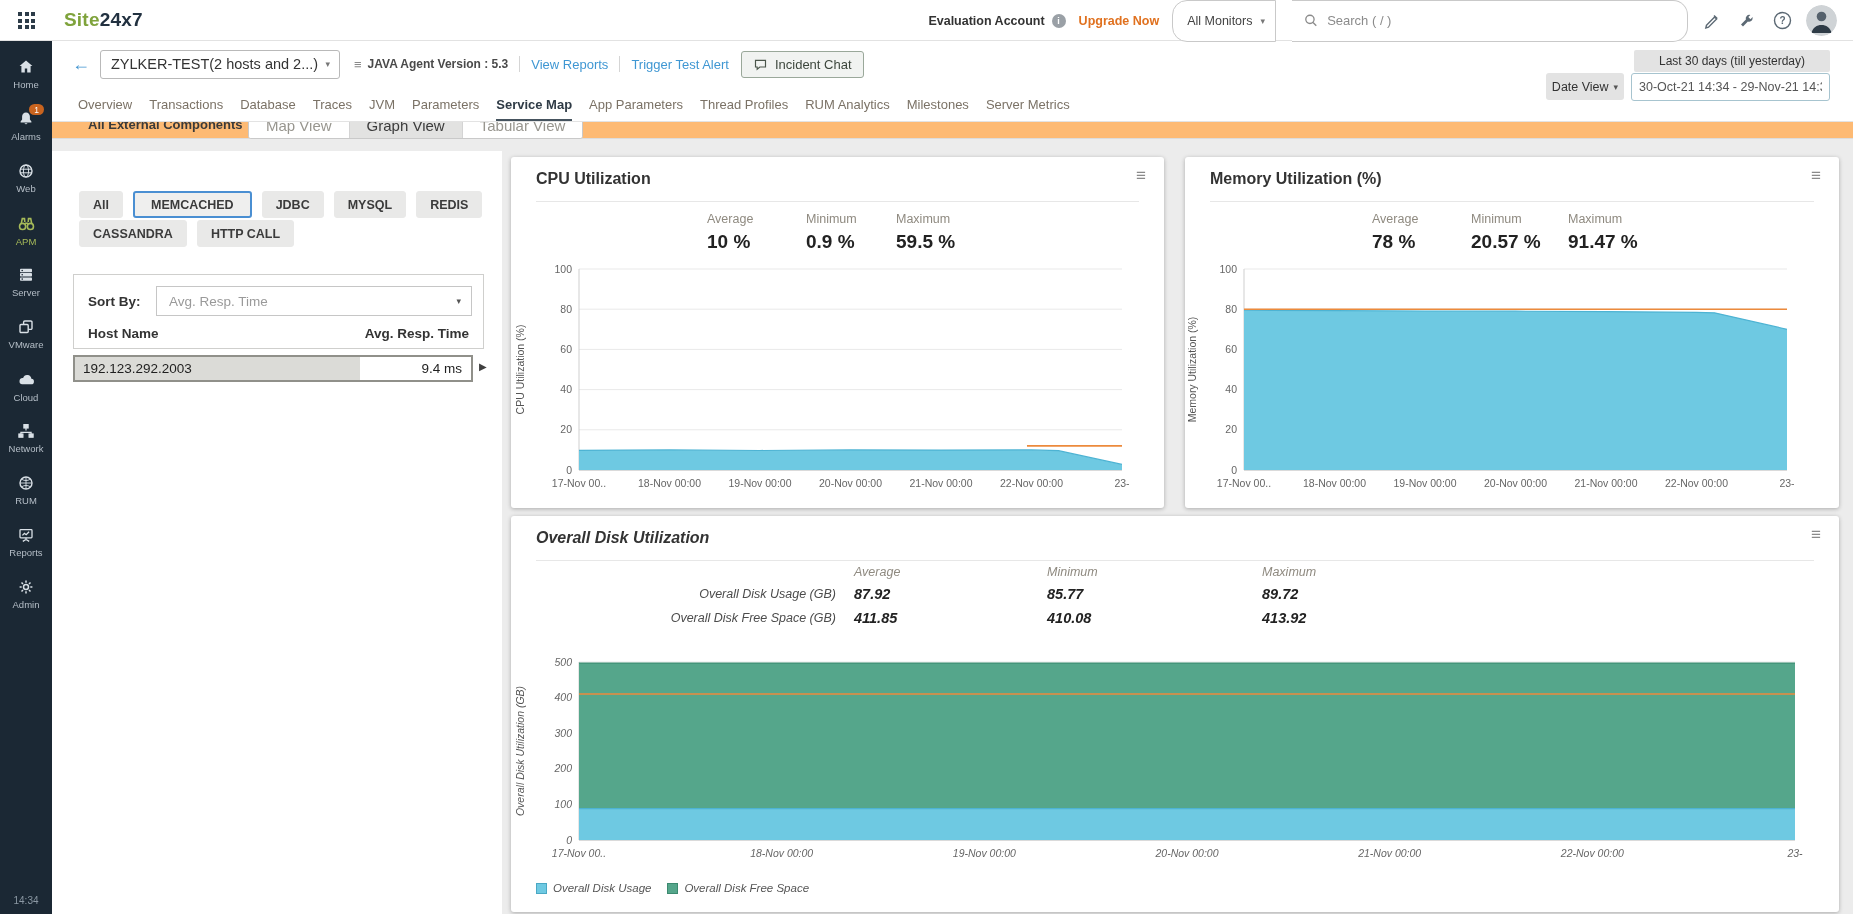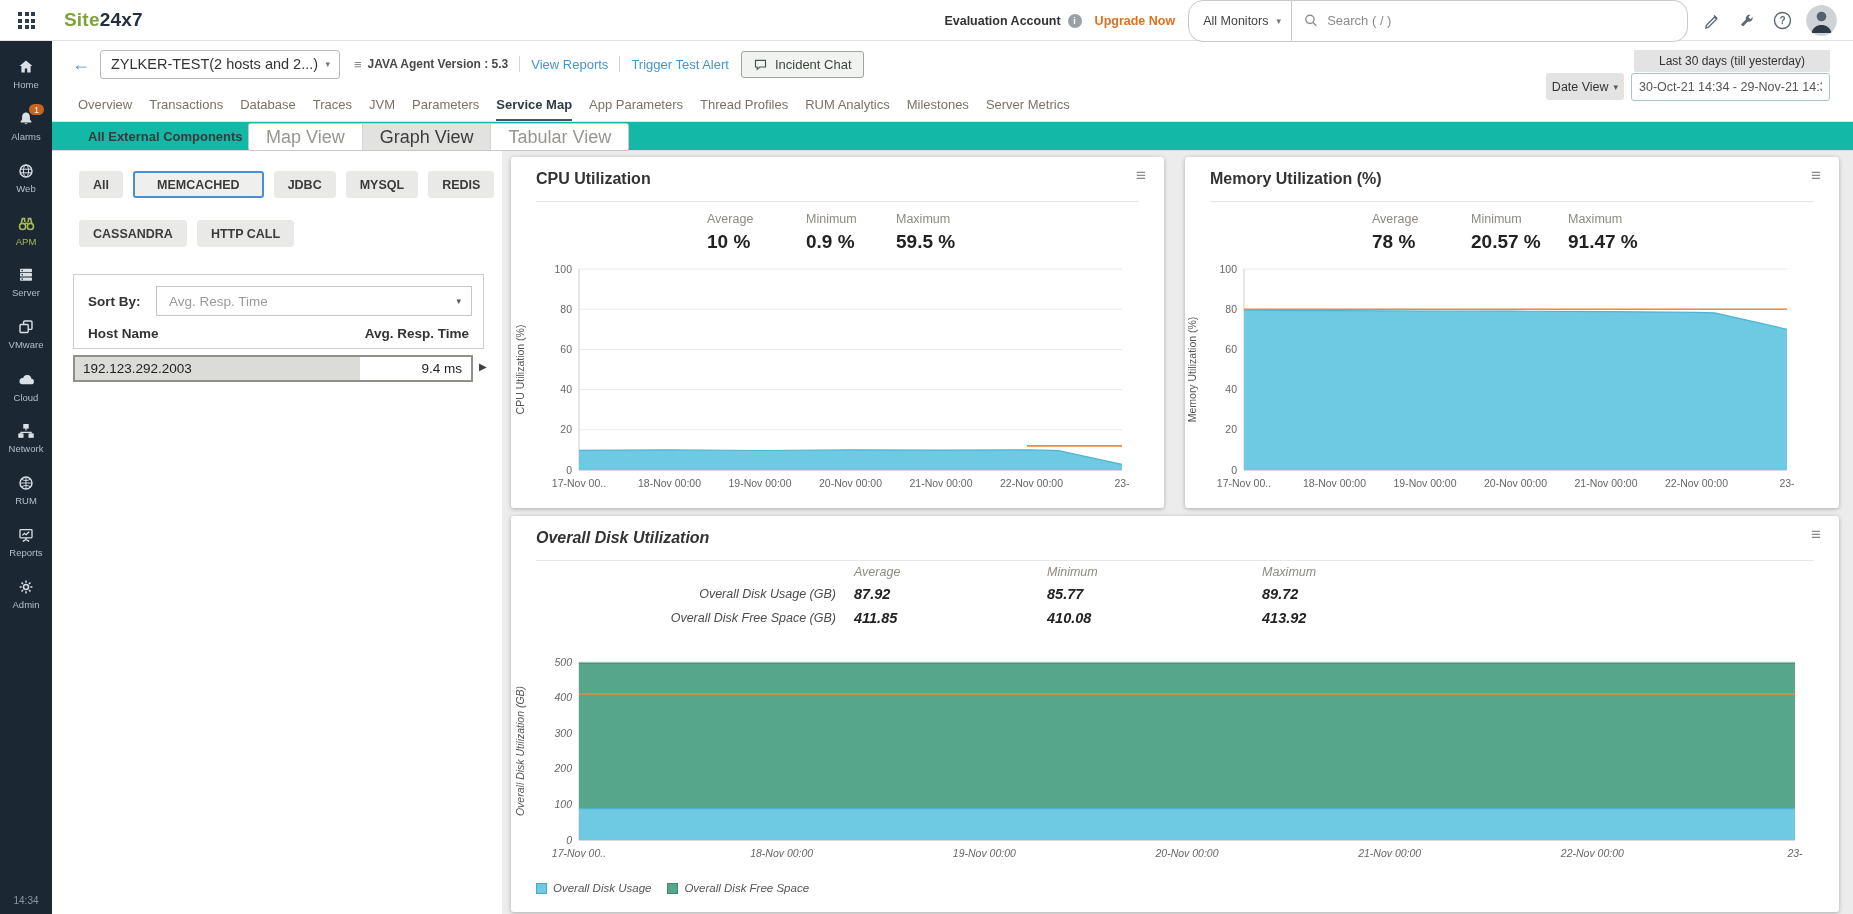--- a/index.html
+++ b/index.html
@@ -13,21 +13,21 @@
   .grid-icon{position:absolute;left:18px;top:12px;width:18px;height:18px;display:grid;
              grid-template-columns:repeat(3,4px);grid-template-rows:repeat(3,4px);gap:2.5px;cursor:pointer;}
   .grid-icon span{background:#2d3c49;width:4px;height:4px;}
   .logo{position:absolute;left:64px;top:9px;font-size:19px;font-weight:bold;letter-spacing:.2px;}
   .logo .site{color:#7fa33c;} .logo .x247{color:#223140;}
   .topbar-right{position:absolute;right:16px;top:0;height:41px;display:flex;align-items:center;gap:13px;}
   .eval{font-size:12.5px;font-weight:bold;color:#333;}
   .info-dot{width:14px;height:14px;border-radius:50%;background:#9aa0a6;color:#fff;font-size:9px;font-weight:bold;
             display:inline-flex;align-items:center;justify-content:center;margin-left:-6px;}
   .upgrade{font-size:12.5px;font-weight:bold;color:#e0711f;cursor:pointer;}
-  .monitor-search{display:flex;align-items:stretch;height:42px;}
+  .monitor-search{display:flex;align-items:stretch;height:42px;gap:16px;}
   .monitors-dd{display:flex;align-items:center;gap:8px;padding:0 10px 0 14px;border:1px solid #c9c9c9;
                border-radius:15px 0 0 15px;font-size:12.5px;color:#444;background:#fff;cursor:pointer;}
   .monitors-dd .caret{font-size:9px;color:#777;}
   .searchbox{display:flex;align-items:center;gap:7px;width:396px;border:1px solid #c9c9c9;border-left:none;
              border-radius:0 15px 15px 0;padding:0 12px;background:#fff;}
   .searchbox input{border:none;outline:none;font-size:13px;color:#555;width:100%;background:transparent;
                    font-family:"Liberation Sans",sans-serif;}
   .searchbox input::placeholder{color:#8b8b8b;}
   .tb-icon{width:22px;height:22px;display:inline-flex;align-items:center;justify-content:center;cursor:pointer;}
   .avatar{width:31px;height:31px;border-radius:50%;overflow:hidden;cursor:pointer;}
@@ -68,34 +68,34 @@
               font-family:"Liberation Sans",sans-serif;}
 
   
   .tabsbar{position:absolute;left:52px;top:87px;width:1801px;height:35px;background:#fff;border-bottom:1px solid #e3e3e3;
            display:flex;align-items:center;gap:17px;padding-left:26px;z-index:18;}
   .tab{font-size:13px;color:#7b7266;cursor:pointer;position:relative;white-space:nowrap;}
   .tab.active{color:#2f3b46;font-weight:bold;}
   .tab.active::after{content:"";position:absolute;left:0;right:0;bottom:-9px;height:2px;background:#46545f;}
 
   
-  .filterbar{position:absolute;left:52px;top:122px;width:1801px;height:29px;background:#14b8a6;border-bottom:1px solid #dcdcdc;z-index:10;}
+  .filterbar{position:absolute;left:52px;top:110px;width:1801px;height:29px;background:#fdba74;border-bottom:1px solid #dcdcdc;z-index:10;}
   .fb-title{position:absolute;left:36px;top:0;line-height:29px;font-size:13px;font-weight:bold;color:#3a3a3a;}
   .segmented{position:absolute;left:196px;top:1px;height:28px;display:flex;border:1px solid #c9c9c9;border-radius:3px;
              overflow:hidden;background:#fff;}
-  .seg{padding:0 17px;font-size:18px;color:#98968f;display:flex;align-items:center;cursor:pointer;background:#fff;}
+  .seg{padding:0 17px;font-size:15px;color:#98968f;display:flex;align-items:center;cursor:pointer;background:#fff;}
   .seg + .seg{border-left:1px solid #d4d4d4;}
   .seg.active{background:#e2e2e1;color:#3c3c3c;}
 
   
   .left-panel{position:absolute;left:52px;top:151px;width:450px;height:763px;background:#fff;z-index:5;}
   .chip-row{position:absolute;left:27px;display:flex;gap:10px;}
   .chip{height:27px;background:#e9e9e8;border:1px solid #e9e9e8;border-radius:3px;padding:0 13px;font-size:12.5px;
         font-weight:bold;color:#3b3b3b;display:flex;align-items:center;cursor:pointer;white-space:nowrap;}
-  .chip.selected{border:2px solid #4a8fd2;background:#efefee;padding:0 22px;}
+  .chip.selected{border:2px solid #4a8fd2;background:#efefee;padding:0 16px;}
   .sortbox{position:absolute;left:21px;top:123px;width:411px;height:75px;border:1px solid #cfcfcd;background:#fff;}
   .sort-lbl{position:absolute;left:14px;top:19px;font-size:13.5px;font-weight:bold;color:#333;}
   .sort-dd{position:absolute;left:82px;top:11px;width:316px;height:30px;border:1px solid #c6c6c6;display:flex;
            align-items:center;justify-content:space-between;padding:0 10px 0 12px;cursor:pointer;background:#fff;}
   .sort-dd .val{font-size:13.5px;color:#9a9a9a;}
   .sort-dd .caret{font-size:9px;color:#555;}
   .host-head-name{position:absolute;left:14px;top:51px;font-size:13.5px;font-weight:bold;color:#333;}
   .host-head-resp{position:absolute;right:14px;top:51px;font-size:13.5px;font-weight:bold;color:#333;}
   .host-row{position:absolute;left:21px;top:204px;width:400px;height:27px;border:2px solid #90908a;background:#fff;cursor:pointer;}
   .host-bar-fill{position:absolute;left:0;top:0;bottom:0;background:#dbdbd7;}
@@ -333,21 +333,21 @@
   <div class="filterbar">
     <span class="fb-title">All External Components</span>
     <div class="segmented">
       <span class="seg">Map View</span>
       <span class="seg active">Graph View</span>
       <span class="seg">Tabular View</span>
     </div>
   </div>
 
   <div class="left-panel">
-    <div class="chip-row" style="top:20px;">
+    <div class="chip-row" style="top:40px;">
       <span class="chip">All</span>
       <span class="chip selected">MEMCACHED</span>
       <span class="chip">JDBC</span>
       <span class="chip">MYSQL</span>
       <span class="chip">REDIS</span>
     </div>
     <div class="chip-row" style="top:69px;">
       <span class="chip">CASSANDRA</span>
       <span class="chip">HTTP CALL</span>
     </div>

